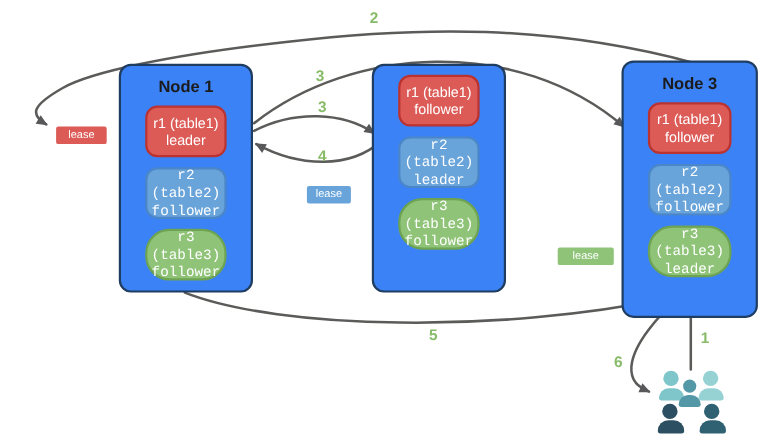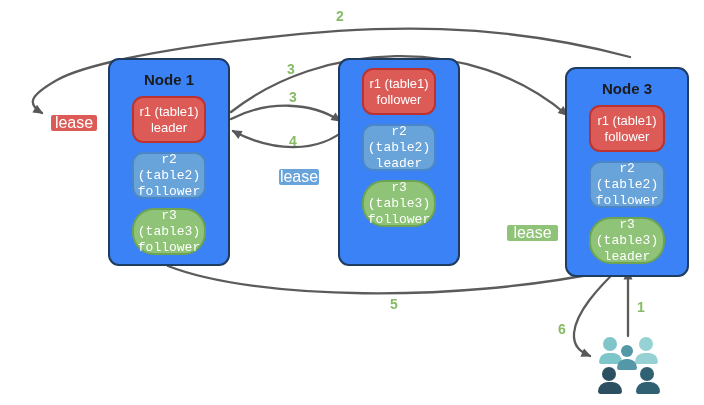--- a/index.html
+++ b/index.html
@@ -12,21 +12,21 @@
         padding:8px 22px 12px;}
   .node-title{font-weight:bold;font-size:15px;color:#1b1b1b;line-height:24px;margin-bottom:4px;}
   .replica{width:100%;flex:0 0 47px;height:47px;border-radius:11px;border:2px solid;
            box-sizing:border-box;color:#ffffff;font-size:13px;line-height:16px;
            display:flex;flex-direction:column;justify-content:center;text-align:center;}
   .replica + .replica{margin-top:9px;font-family:Liberation Mono, monospace;}
   .replica span{display:block;}
   .v-red{background:#dc5b57;border-color:#bb3330;}
   .v-blue{background:#68a3da;border-color:#4a86c8;}
   .v-green{background:#8fc378;border-color:#6da351;border-radius:22px;}
-  .lease{position:absolute;border-radius:4px;border:2px solid;color:#ffffff;font-size:16px;
+  .lease{position:absolute;border-radius:4px;border:2px solid;color:#ffffff;font-size:10px;
          line-height:1;display:flex;align-items:center;justify-content:center;box-sizing:border-box;}
   .step{position:absolute;transform:translate(-50%,-50%);color:#87bb68;font-weight:bold;
         font-size:14px;line-height:1;}
   .head,.torso{position:absolute;}
   .head{border-radius:50%;}
   .torso{border-radius:12px 12px 3px 3px;}
 </style>
 </head>
 <body>
 
@@ -67,21 +67,21 @@
       </div>
       <div class="replica v-blue">
         <span>r2 (table2)</span>
         <span>leader</span>
       </div>
       <div class="replica v-green">
         <span>r3 (table3)</span>
         <span>follower</span>
       </div>
     </div>
-    <div class="node" style="left: 565px; top: 67px; width: 124px; height: 210px;">
+    <div class="node" style="left: 565px; top: 55px; width: 124px; height: 234px;">
       <div class="node-title">Node 3</div>
       <div class="replica v-red">
         <span>r1 (table1)</span>
         <span>follower</span>
       </div>
       <div class="replica v-blue">
         <span>r2 (table2)</span>
         <span>follower</span>
       </div>
       <div class="replica v-green">

